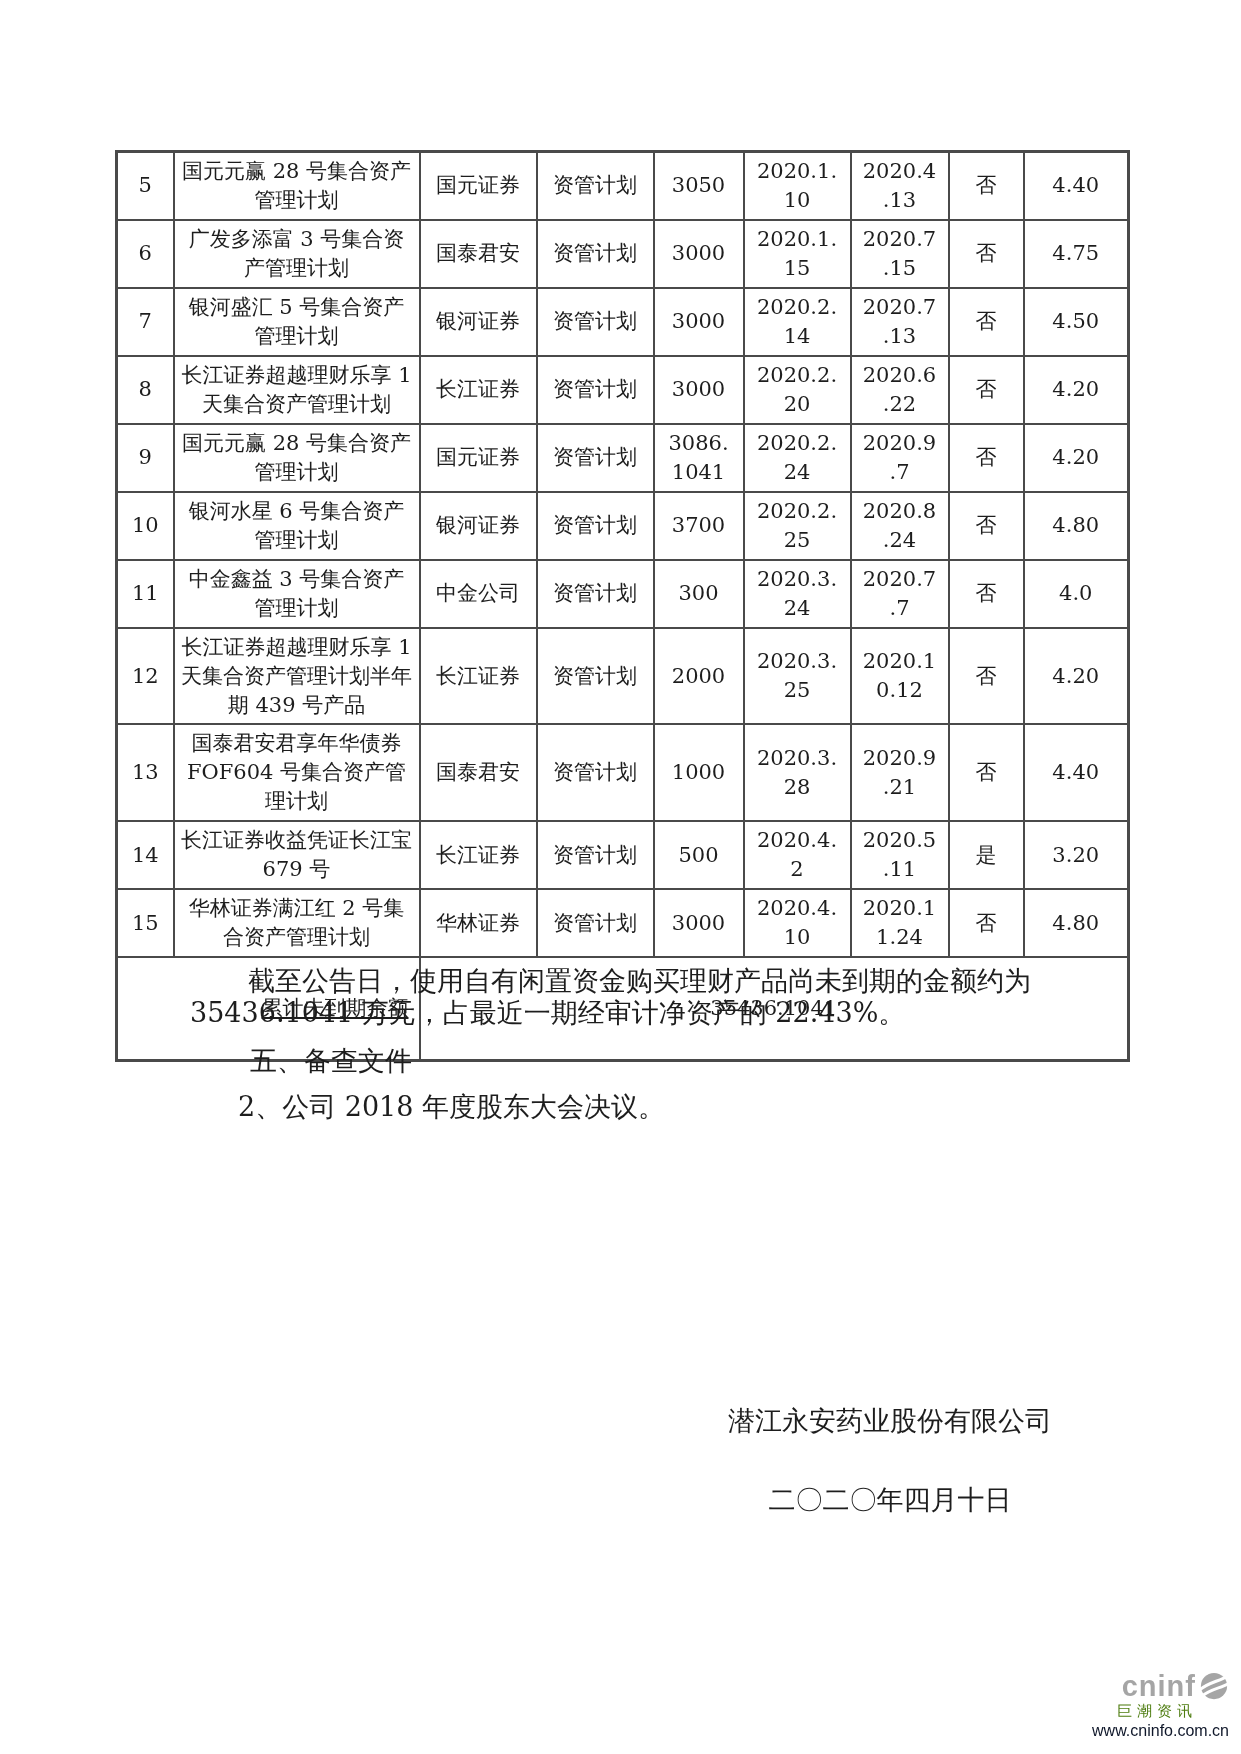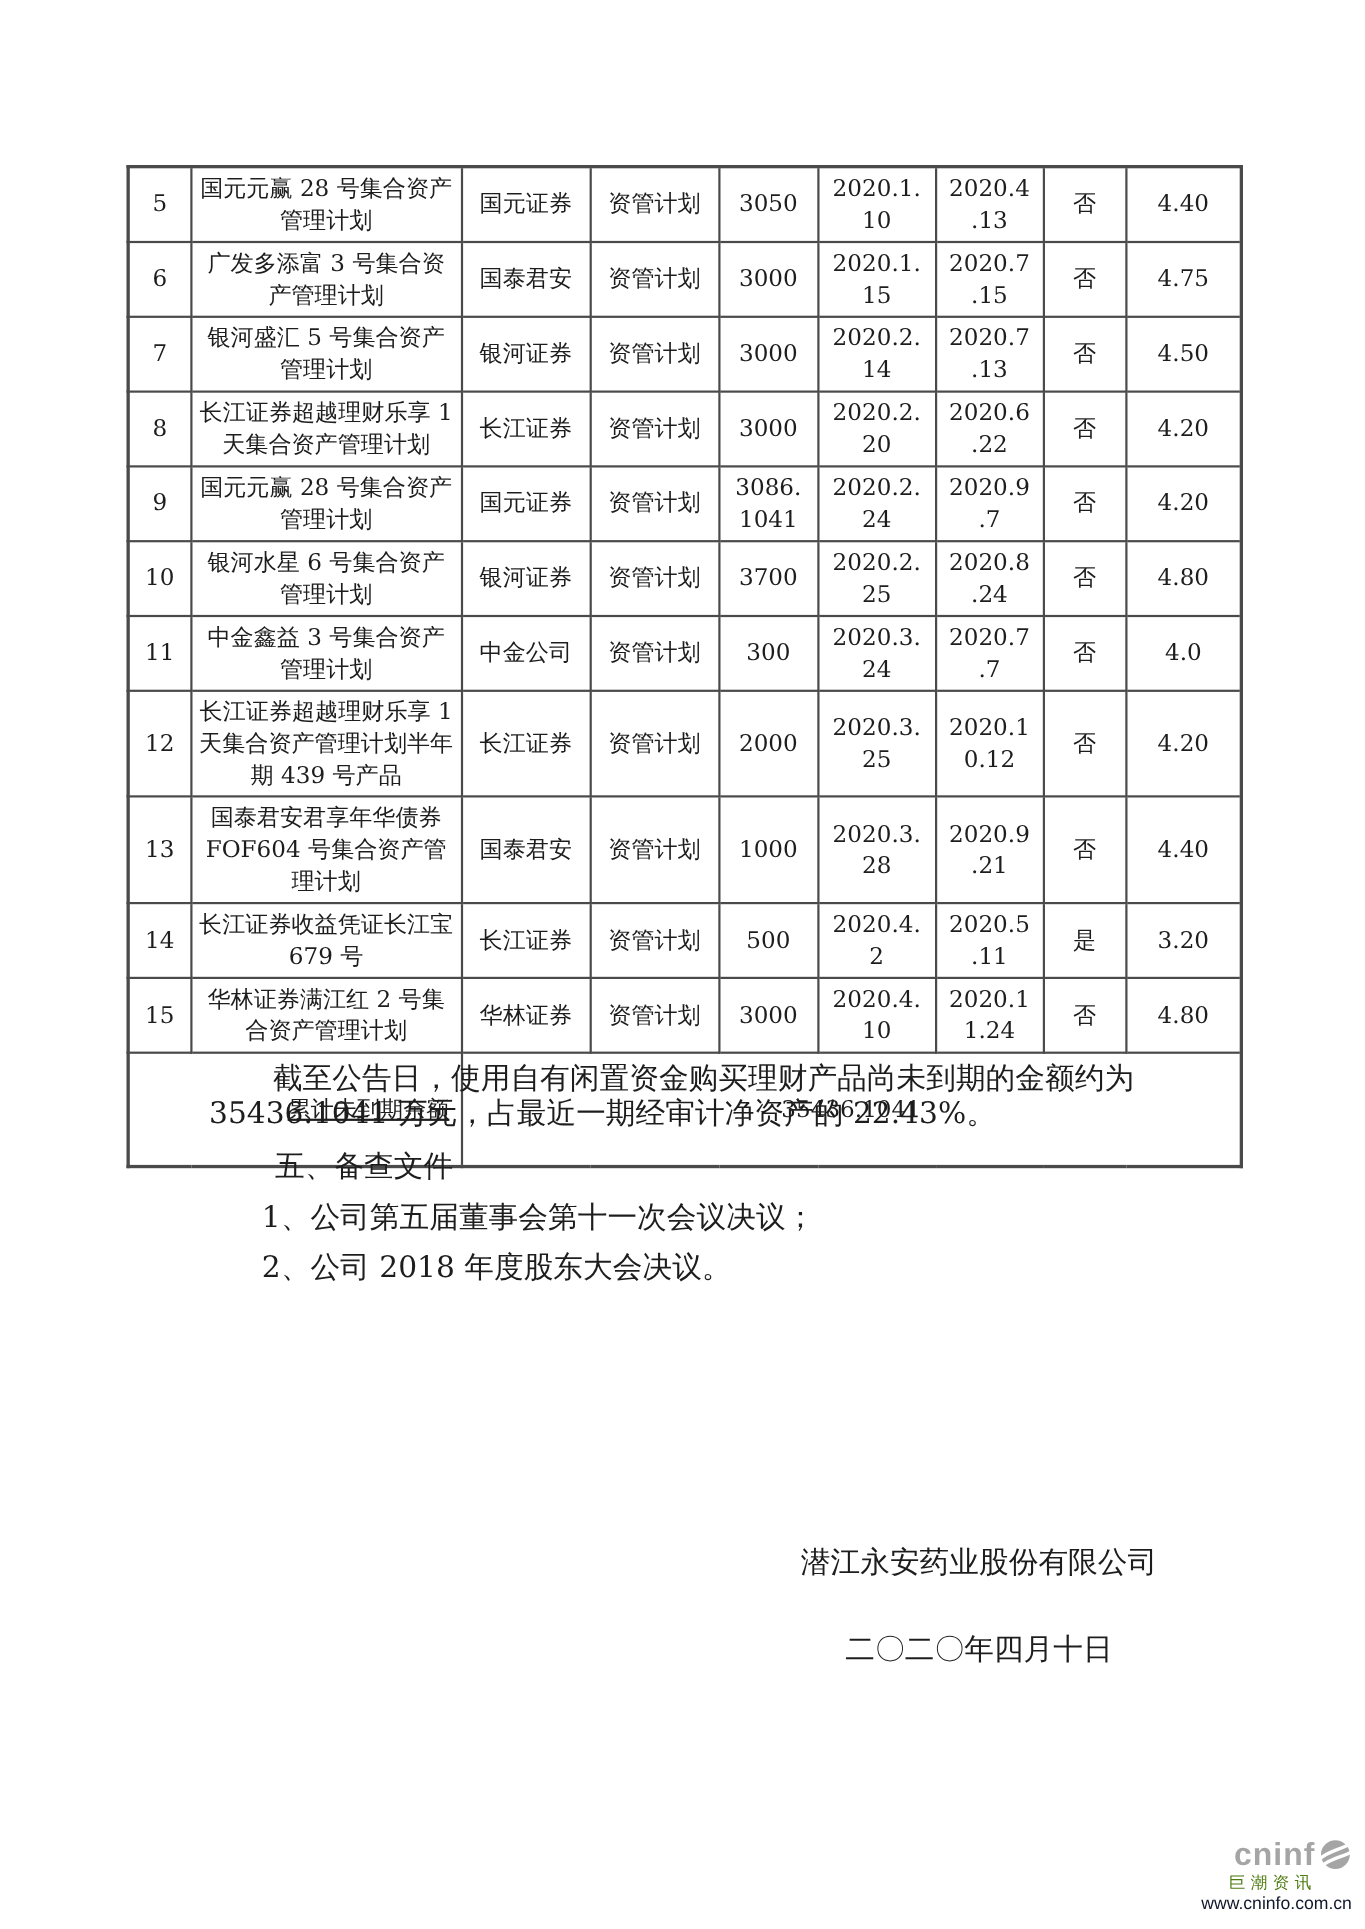--- a/index.html
+++ b/index.html
@@ -252,21 +252,20 @@
       <tr>
         <td colspan="2" class="sum-label">累计未到期余额</td>
         <td colspan="7" class="sum-value">35436.1041</td>
       </tr>
     </tfoot>
   </table>
 
   <div class="bodytext">
     <p class="p1">截至公告日，使用自有闲置资金购买理财产品尚未到期的金额约为35436.1041 万元，占最近一期经审计净资产的 22.43%。</p>
     <p class="h5">五、备查文件</p>
-    <p class="li">1、公司第五届董事会第十一次会议决议；</p>
     <p class="li">2、公司 2018 年度股东大会决议。</p>
   </div>
 
   <div class="signature">
     <div>潜江永安药业股份有限公司</div>
     <div>二〇二〇年四月十日</div>
   </div>
 
   <div class="cninfo">
     <div class="logo-row">

